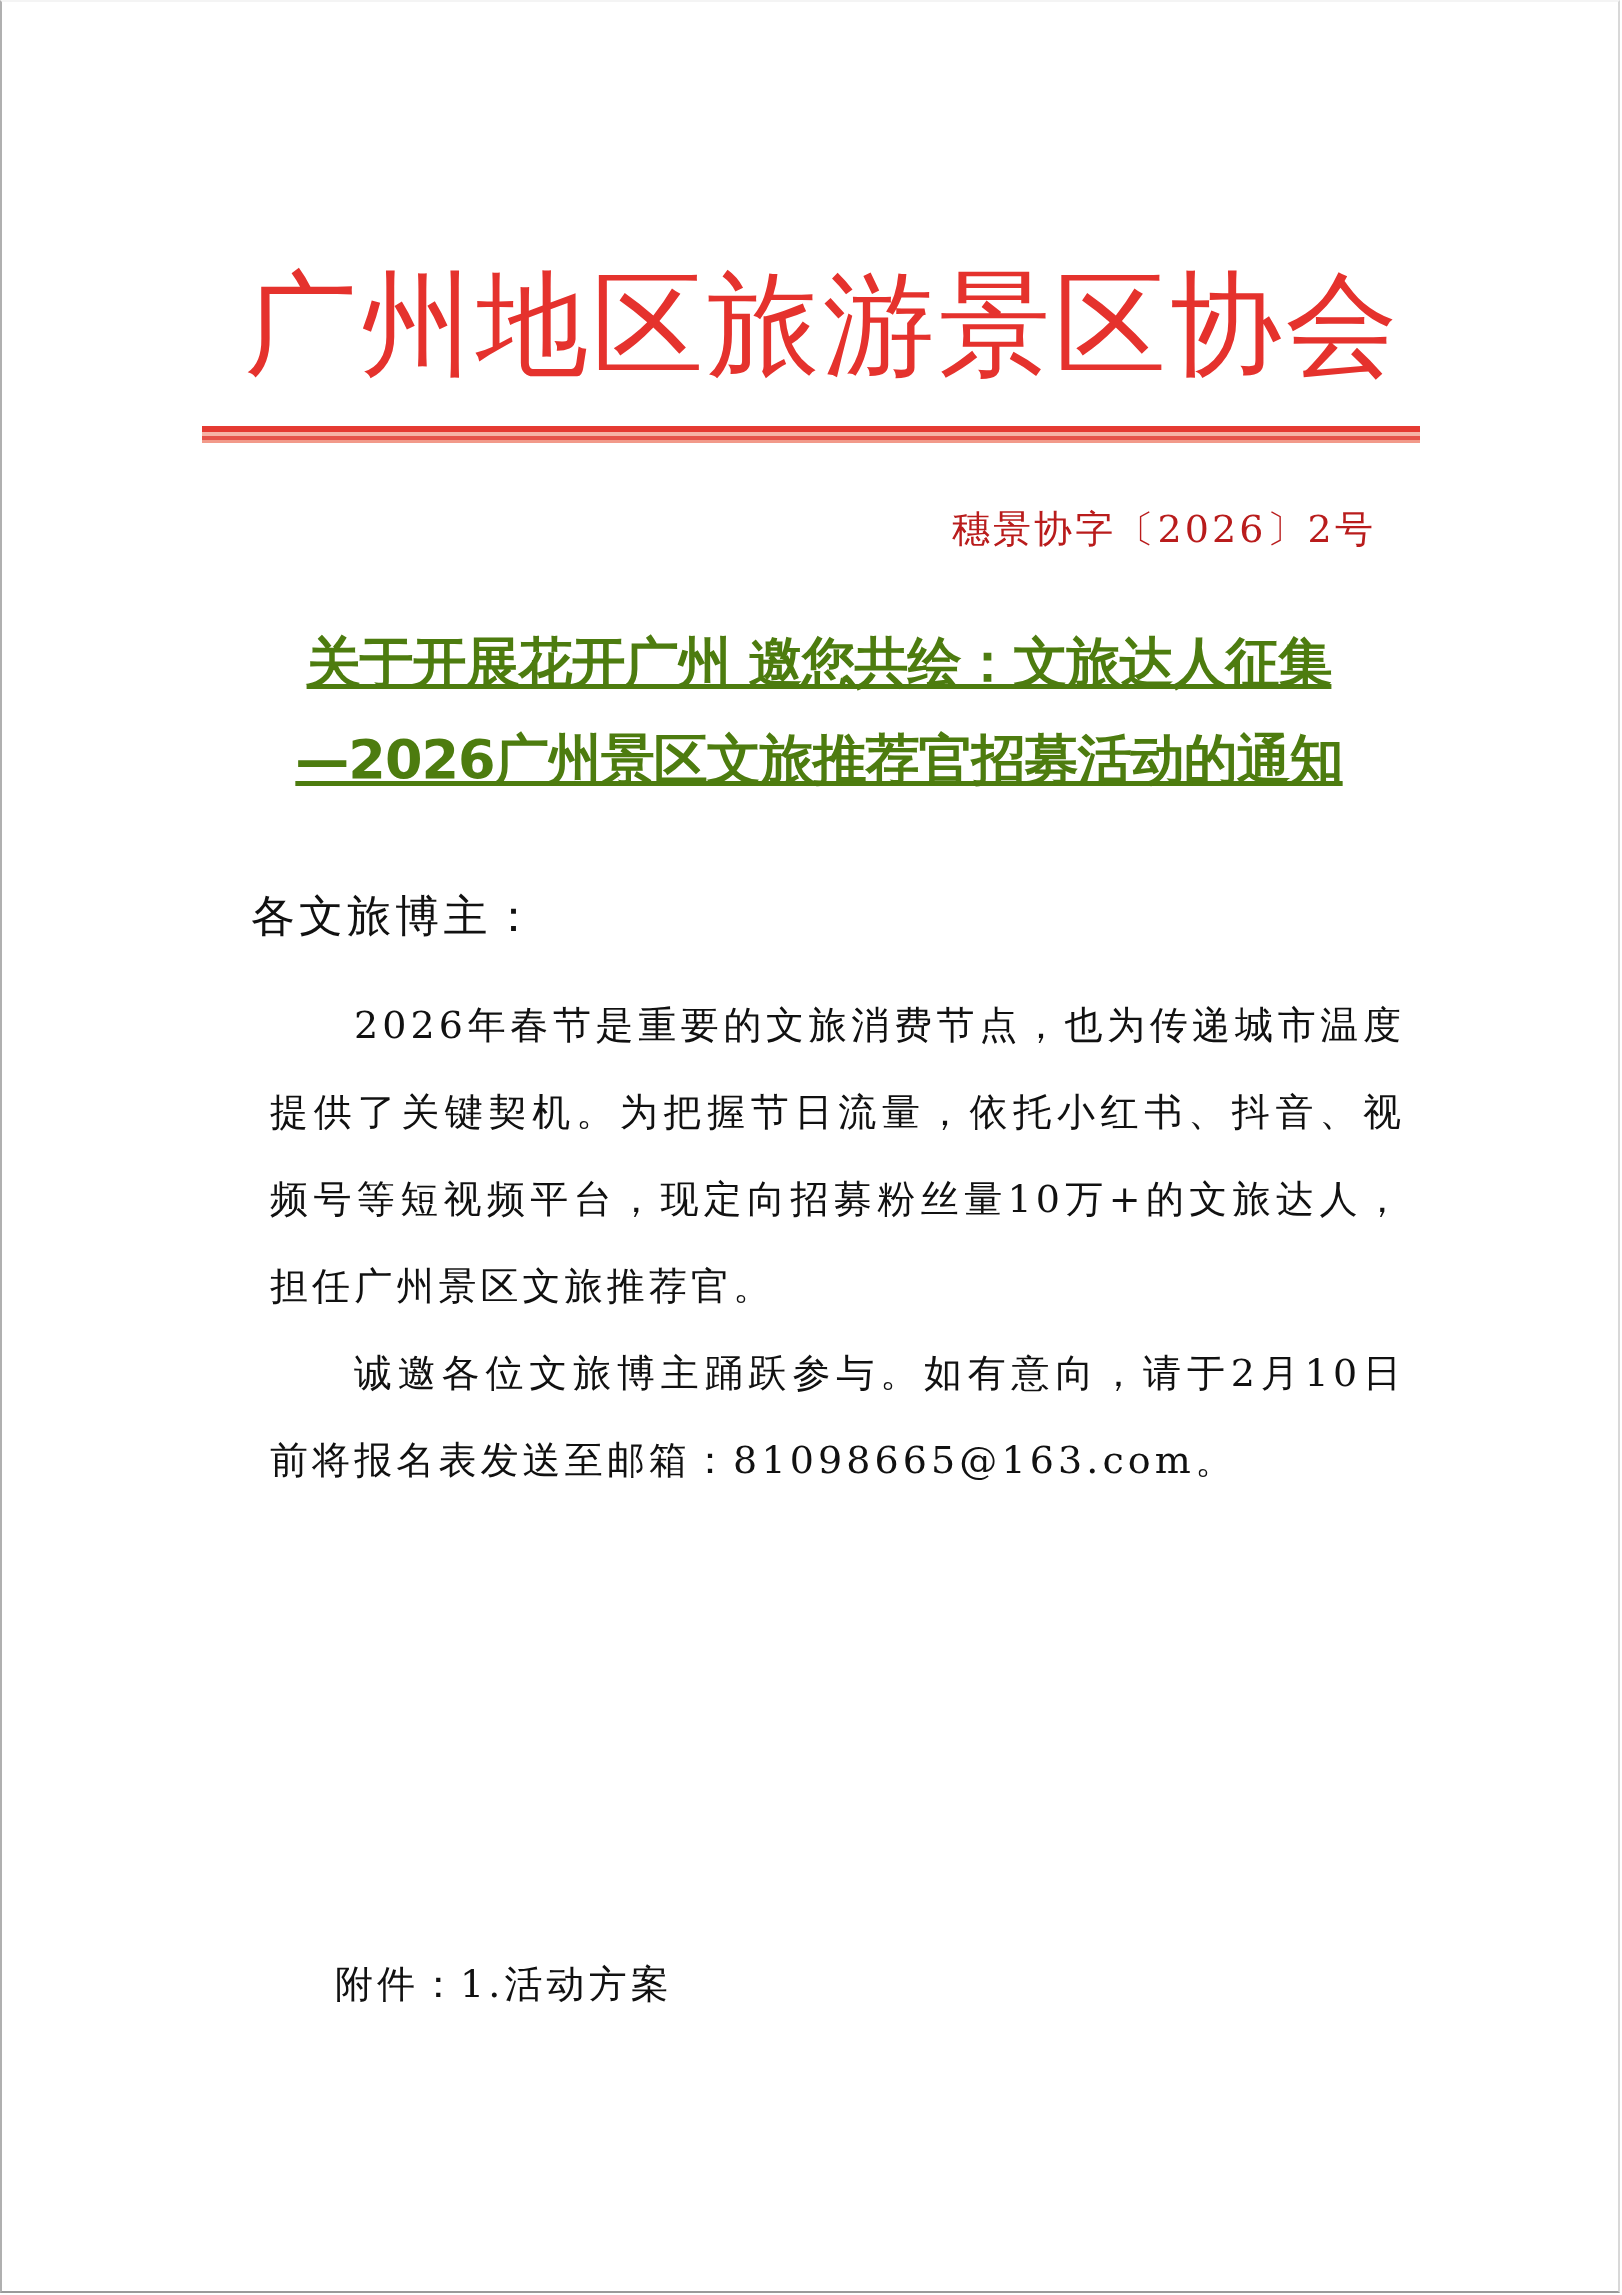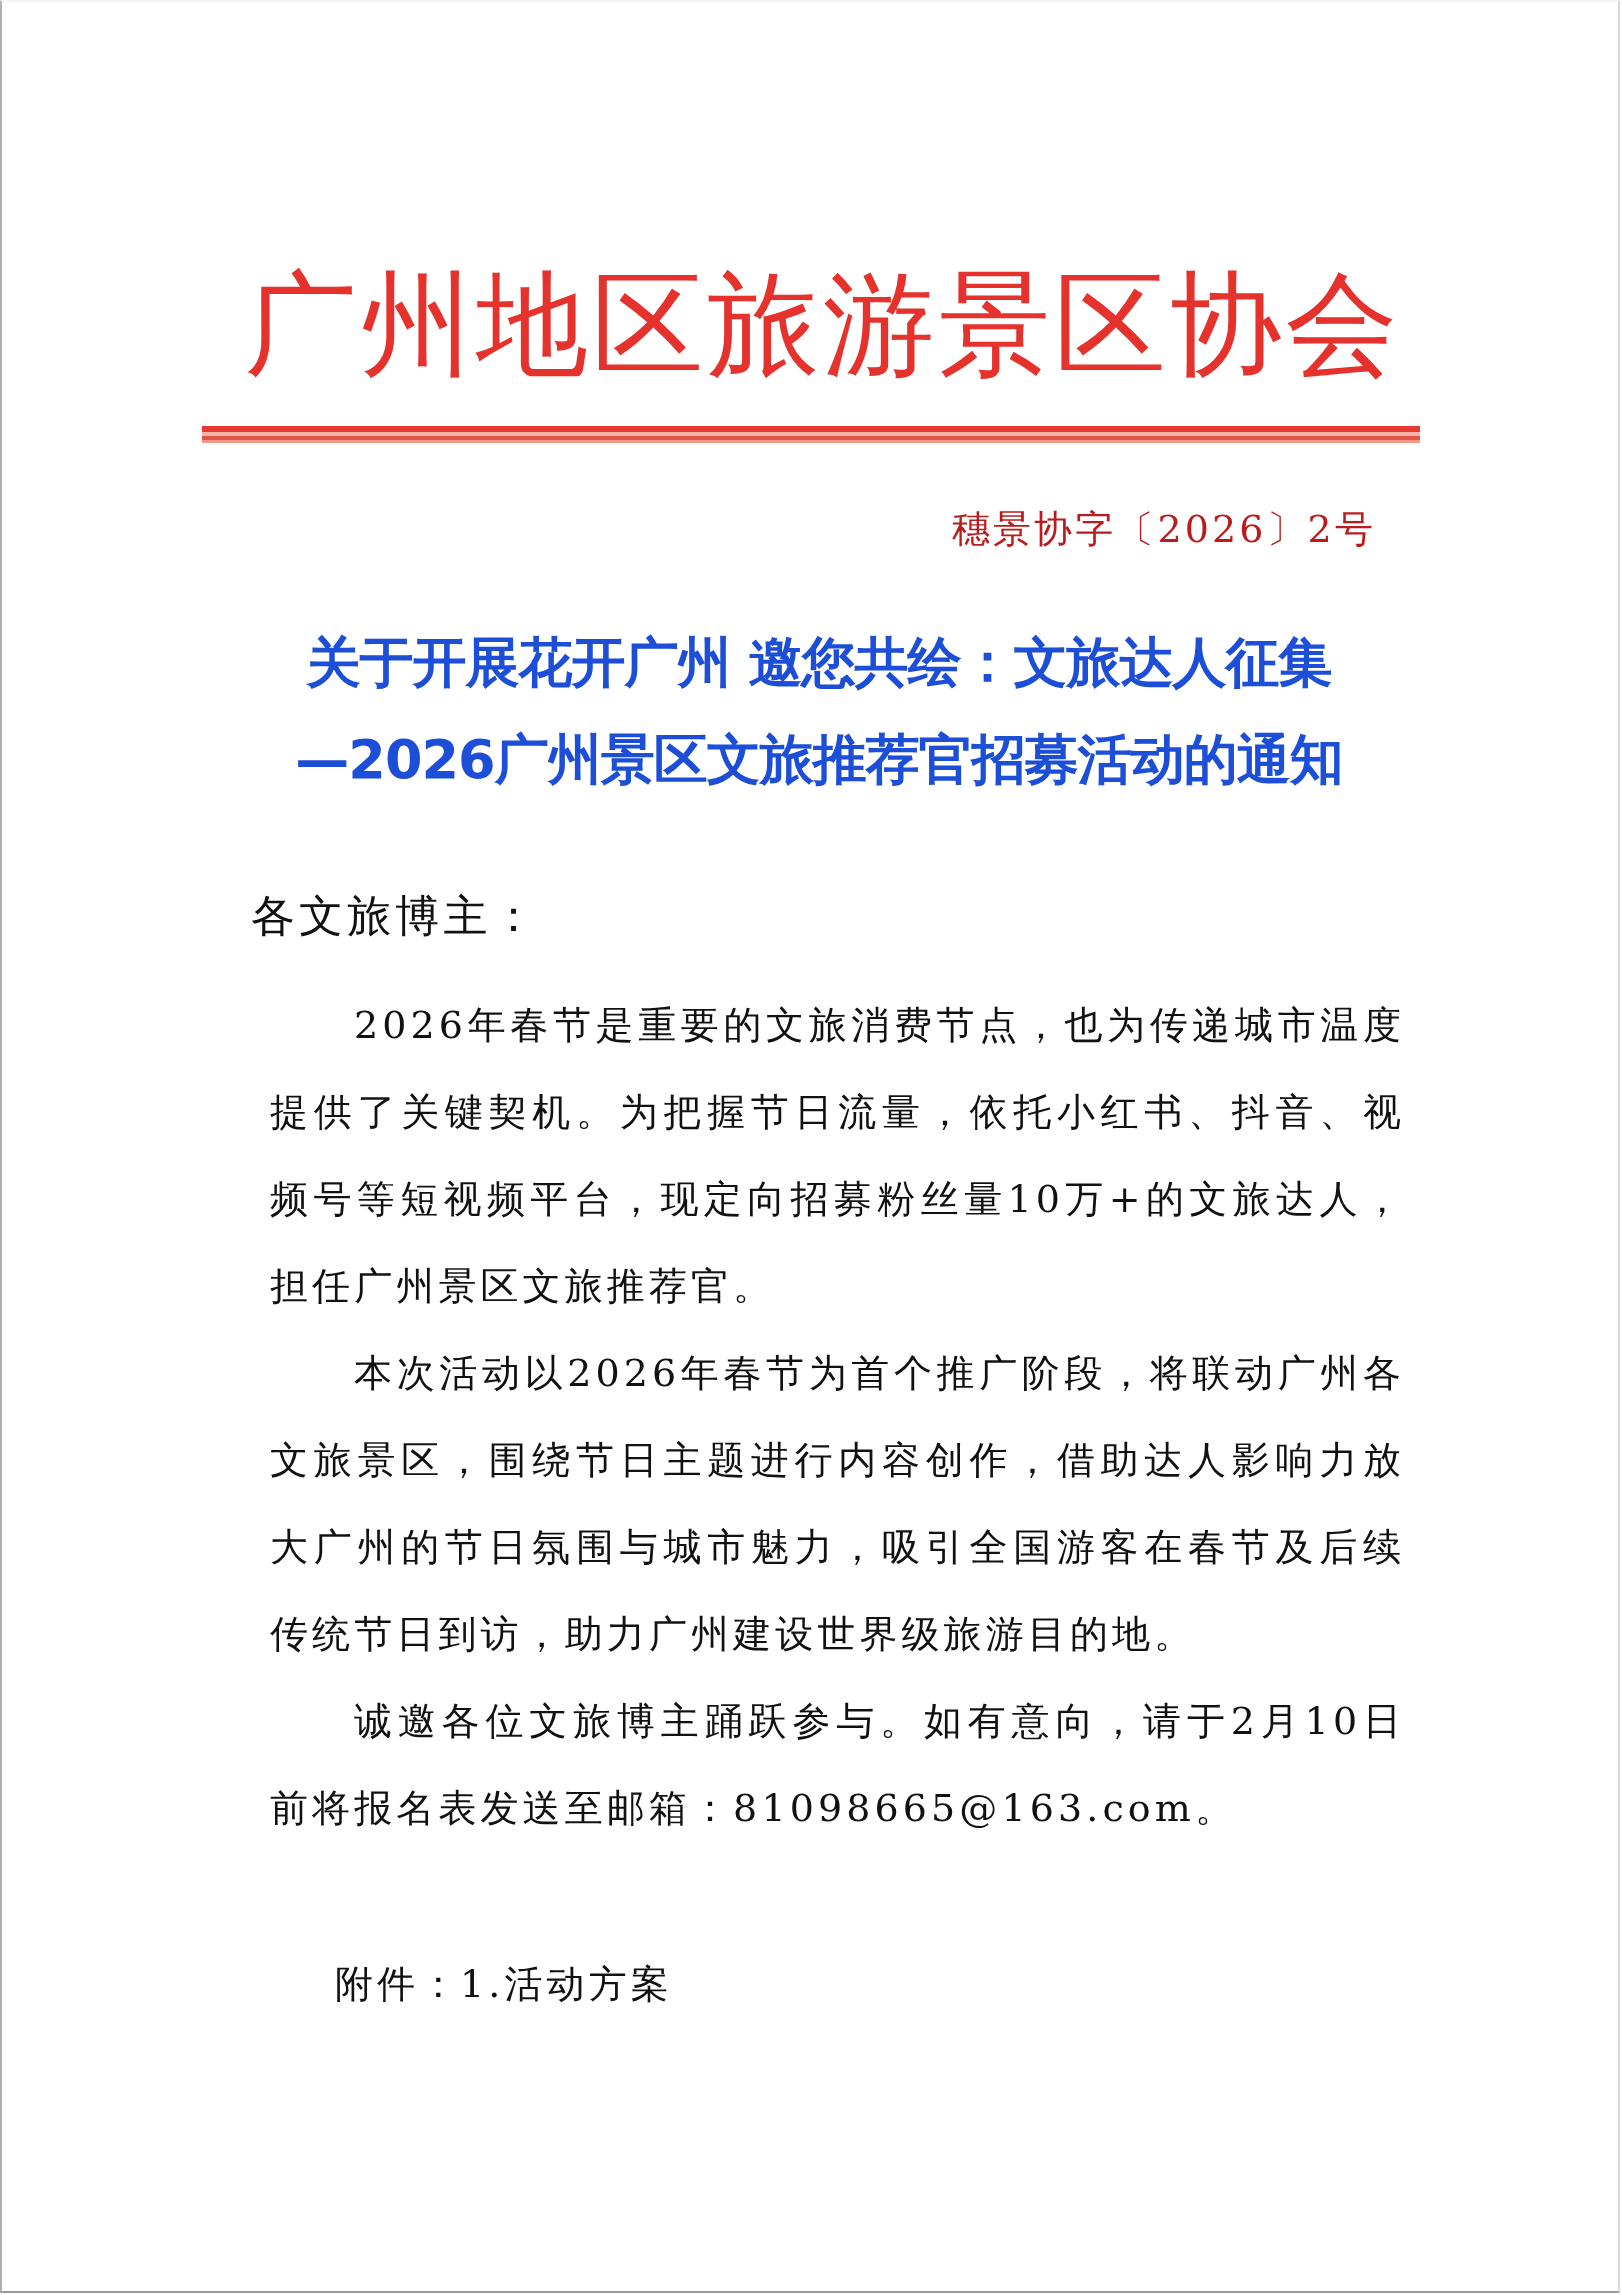--- a/index.html
+++ b/index.html
@@ -51,22 +51,23 @@
   }
   .doc-title {
     position: absolute;
     left: 246px; top: 614px;
     width: 1146px;
     font-family: "DejaVu Sans", "Liberation Sans", sans-serif;
     font-weight: bold;
     font-size: 54px;
     line-height: 97px;
     text-align: center;
-    color: #1d4ed8;
+    color: #4d7c0f;
     letter-spacing: -1px;
+    text-decoration: underline;
   }
   .doc-title div { white-space: nowrap; }
 
   .salutation {
     position: absolute;
     left: 251px; top: 893px;
     font-size: 44px; line-height: 46px;
     letter-spacing: 4.1px;
   }
   .body-text {
@@ -118,21 +119,20 @@
 
 <div class="doc-title">
   <div>关于开展花开广州 邀您共绘：文旅达人征集</div>
   <div>—2026广州景区文旅推荐官招募活动的通知</div>
 </div>
 
 <div class="salutation">各文旅博主：</div>
 
 <div class="body-text">
   <p>2026年春节是重要的文旅消费节点，也为传递城市温度提供了关键契机。为把握节日流量，依托小红书、抖音、视频号等短视频平台，现定向招募粉丝量10万+的文旅达人，担任广州景区文旅推荐官。</p>
-  <p>本次活动以2026年春节为首个推广阶段，将联动广州各文旅景区，围绕节日主题进行内容创作，借助达人影响力放大广州的节日氛围与城市魅力，吸引全国游客在春节及后续传统节日到访，助力广州建设世界级旅游目的地。</p>
   <p>诚邀各位文旅博主踊跃参与。如有意向，请于2月10日前将报名表发送至邮箱：81098665@163.com。</p>
 </div>
 
 <div class="attachments">
   <div class="row">
     <span class="label">附件：</span>
     <span>1.活动方案</span>
   </div>
 </div>
 

